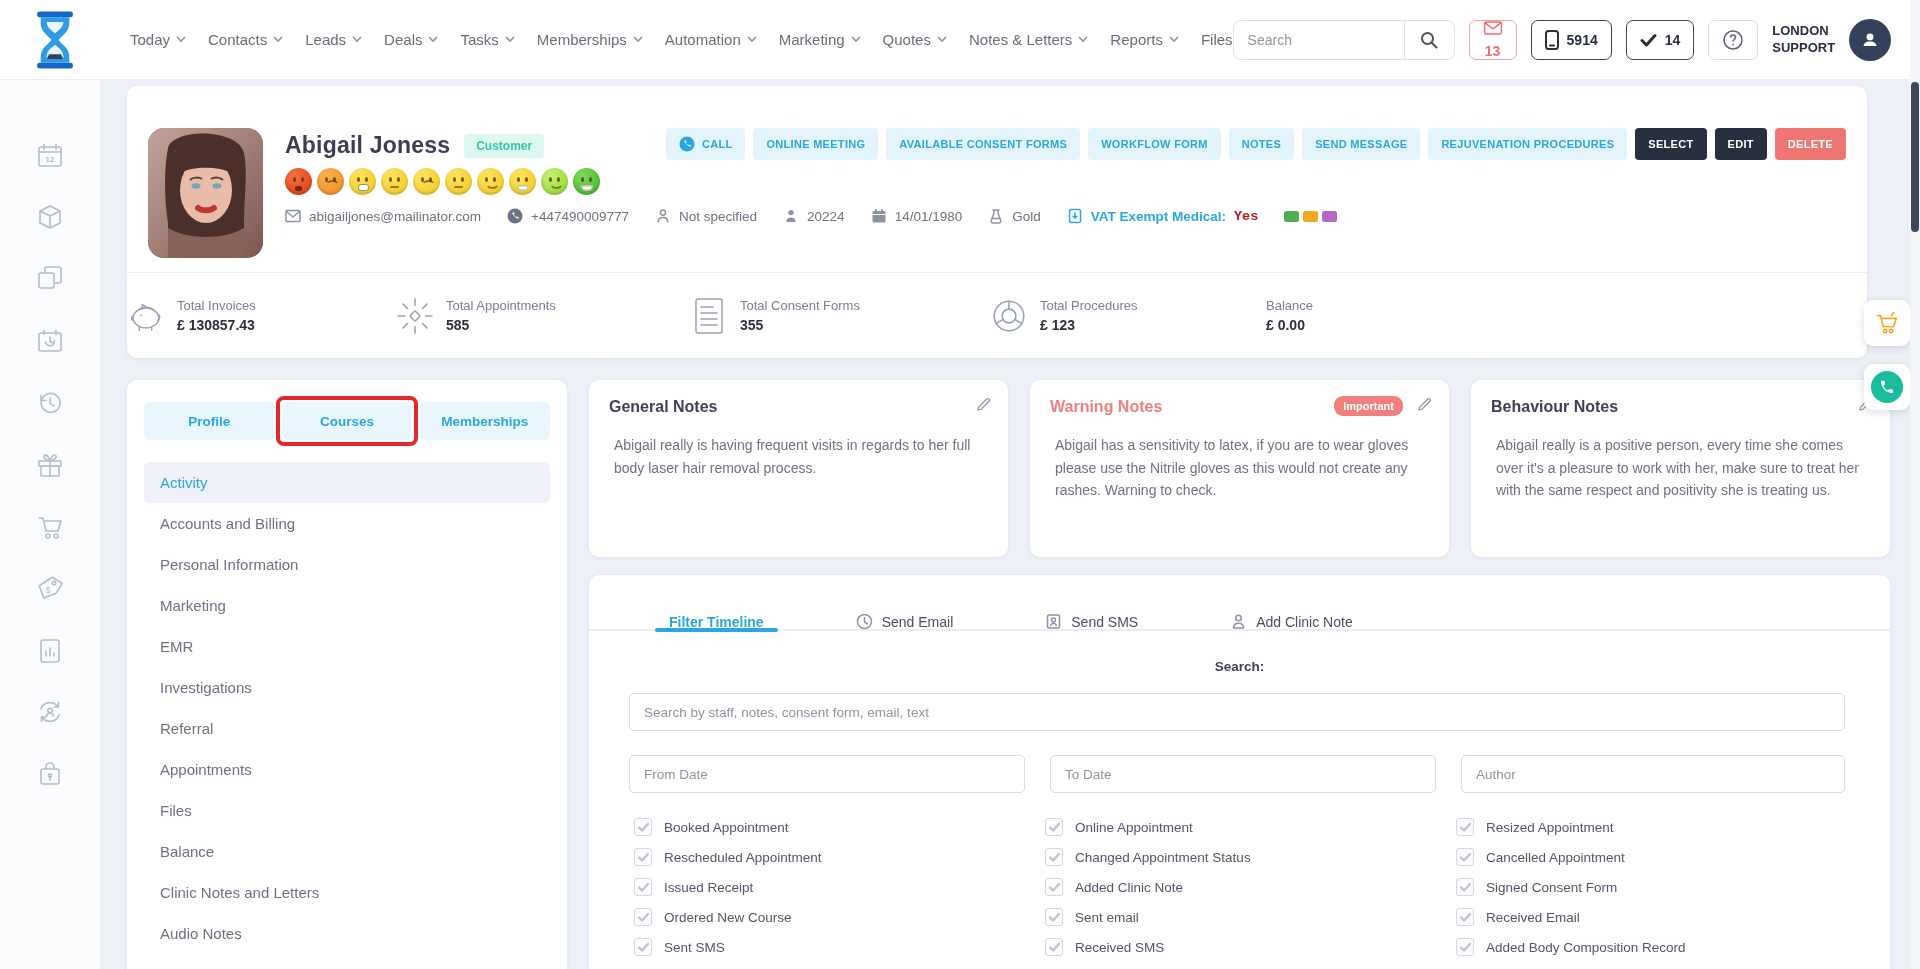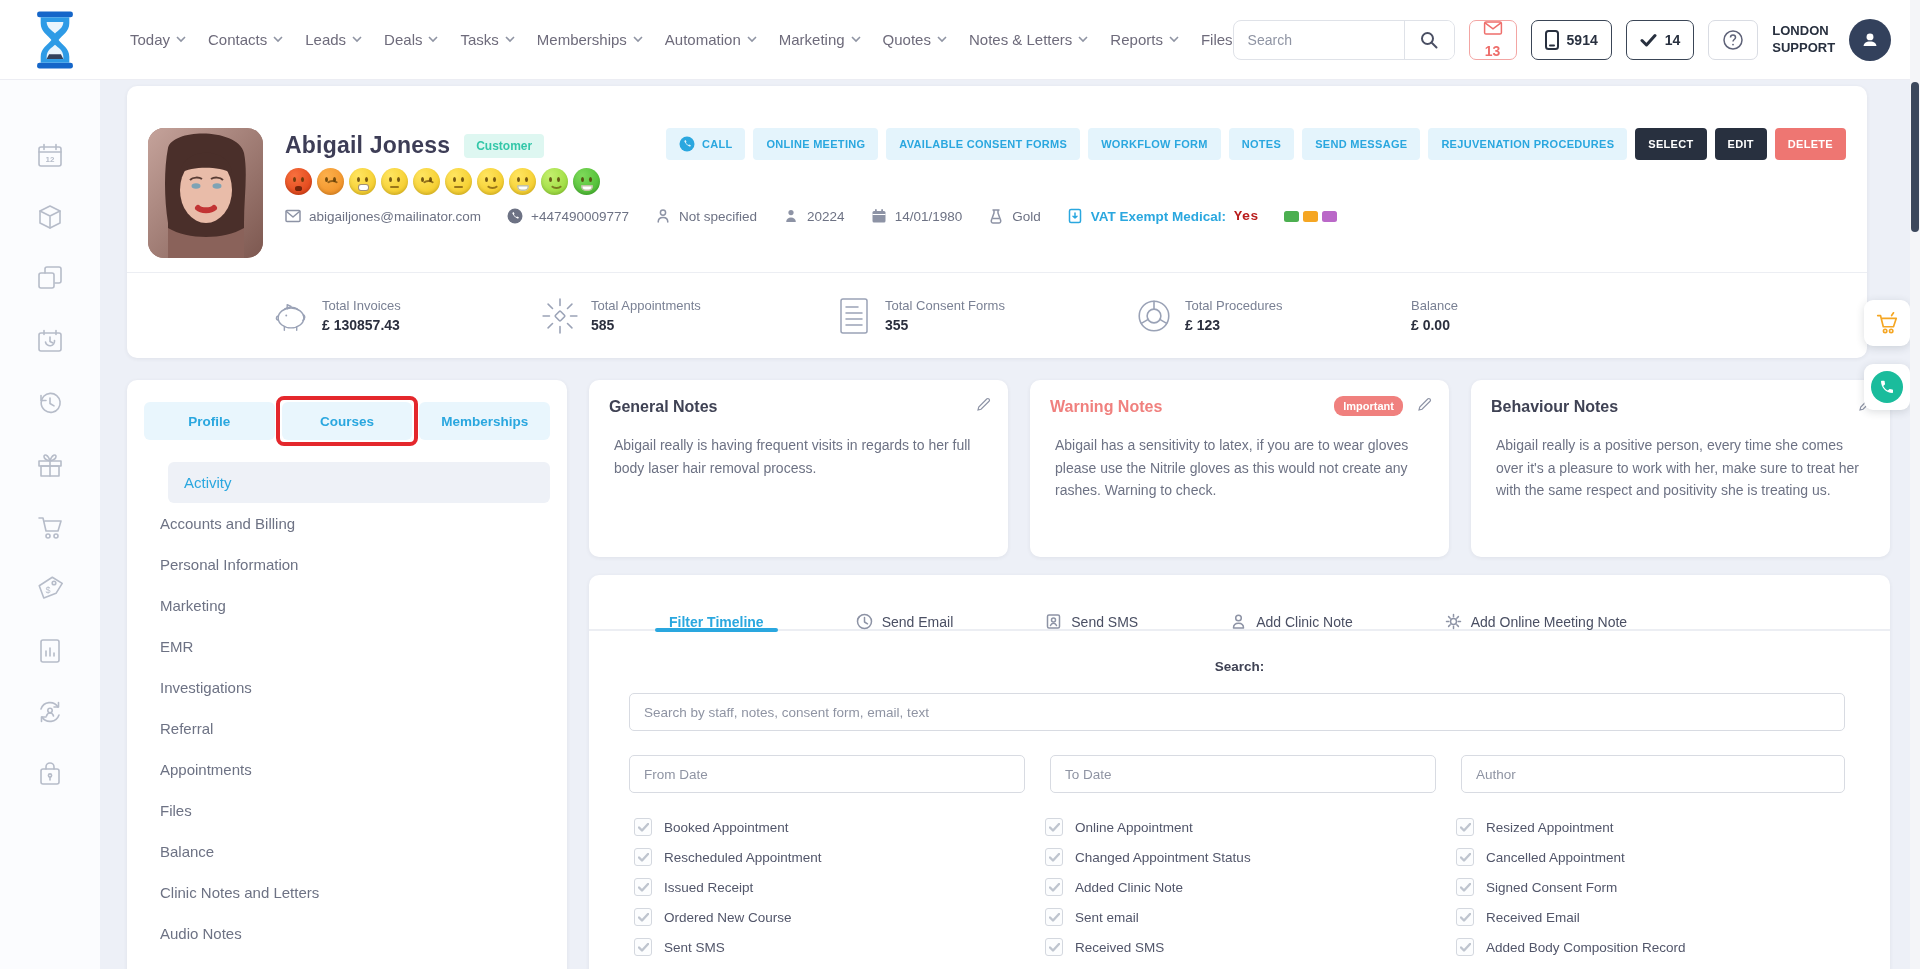--- a/index.html
+++ b/index.html
@@ -71,35 +71,35 @@
   .tag-row { display:flex; gap:4px; }
 
   .actions { position:absolute; right:21px; top:42px; display:flex; gap:8px; }
   .btn { border:none; border-radius:4px; font-family:inherit; font-size:11px; font-weight:700; letter-spacing:.3px; padding:0 13px; height:32px; cursor:pointer; display:flex; align-items:center; gap:7px; white-space:nowrap; }
   .btn-light { background:#e4f4fc; color:#2aa7df; }
   .btn-dark  { background:#28303f; color:#fff; }
   .btn-red   { background:#ee7672; color:#fff; }
 
   .p-divider { position:absolute; left:0; top:186px; width:100%; height:1px; background:#eceef3; }
   .stats-row { position:absolute; left:0; top:187px; width:100%; height:85px; display:grid;
-               grid-template-columns:269px 294px 300px 276px 263px 1fr; padding-left:145px; align-items:center; }
+               grid-template-columns:269px 294px 300px 276px 263px 1fr; align-items:center; }
   .stat { display:flex; align-items:center; gap:12px; }
   .stat svg { width:38px; height:38px; stroke:#9aa2b6; fill:none; stroke-width:1.5; stroke-linecap:round; stroke-linejoin:round; flex:none; }
   .stat-label { font-size:13px; color:#7a8194; margin-bottom:4px; }
   .stat-value { font-size:14px; font-weight:700; color:#2b2f3e; }
 
   
   .left-card { position:absolute; left:127px; top:380px; width:440px; height:700px; padding:22px 17px; }
   .tabs-row { display:flex; gap:7px; }
   .tab-wrap { flex:1; position:relative; }
   .pill { width:100%; height:38px; background:#e9f6fd; color:#2aa7df; border:none; border-radius:6px; font-family:inherit; font-size:13.5px; font-weight:600; cursor:pointer; }
   .annot { position:absolute; left:-6px; top:-6px; right:-6px; bottom:-6px; border:4px solid #e4272c; border-radius:8px; pointer-events:none; }
   .menu { margin-top:22px; }
   .menu-item { height:41px; display:flex; align-items:center; padding:0 16px; font-size:15px; color:#6d7284; border-radius:6px; cursor:pointer; }
-  .menu-item.active { background:#eef1f7; color:#2aa7df;margin-left:24px; }
+  .menu-item.active { background:#eef1f7; color:#2aa7df; }
 
   
   .right-col { position:absolute; left:589px; top:380px; width:1301px; }
   .notes-row { display:flex; gap:22px; }
   .note-card { flex:1; height:177px; padding:18px 20px; position:relative; }
   .note-title { font-size:16px; font-weight:600; color:#3f4254; }
   .note-title.warn { color:#f0807e; }
   .note-body { margin-top:18px; font-size:14px; line-height:1.62; color:#6d7284; padding-left:5px; }
   .pencil { position:absolute; top:16px; right:16px; cursor:pointer; }
   .pencil svg { width:17px; height:17px; stroke:#8d93a5; fill:none; stroke-width:1.4; }
@@ -601,27 +601,20 @@
           </svg>
         <span>Send SMS</span>
       </div>
       <div class="t-tab">
         <svg viewBox="0 0 17 17">
             <circle cx="8.5" cy="5" r="2.8"></circle>
             <path d="M3.5 15c0-3.2 2.2-4.8 5-4.8s5 1.6 5 4.8z"></path>
           </svg>
         <span>Add Clinic Note</span>
       </div>
-      <div class="t-tab">
-        <svg viewBox="0 0 17 17">
-            <circle cx="8.5" cy="8.5" r="3"></circle>
-            <path d="M8.5 1.5v2.3M8.5 13.2v2.3M1.5 8.5h2.3M13.2 8.5h2.3M3.6 3.6l1.6 1.6M11.8 11.8l1.6 1.6M13.4 3.6l-1.6 1.6M5.2 11.8l-1.6 1.6"></path>
-          </svg>
-        <span>Add Online Meeting Note</span>
-      </div>
     </div>
 
     <div class="t-search-label">Search:</div>
     <input class="t-input t-search" placeholder="Search by staff, notes, consent form, email, text" style="">
     <input class="t-input t-from" placeholder="From Date" style="">
     <input class="t-input t-to" placeholder="To Date" style="">
     <input class="t-input t-author" placeholder="Author" style="">
 
     <div class="f-grid">
       <div class="f-item">

